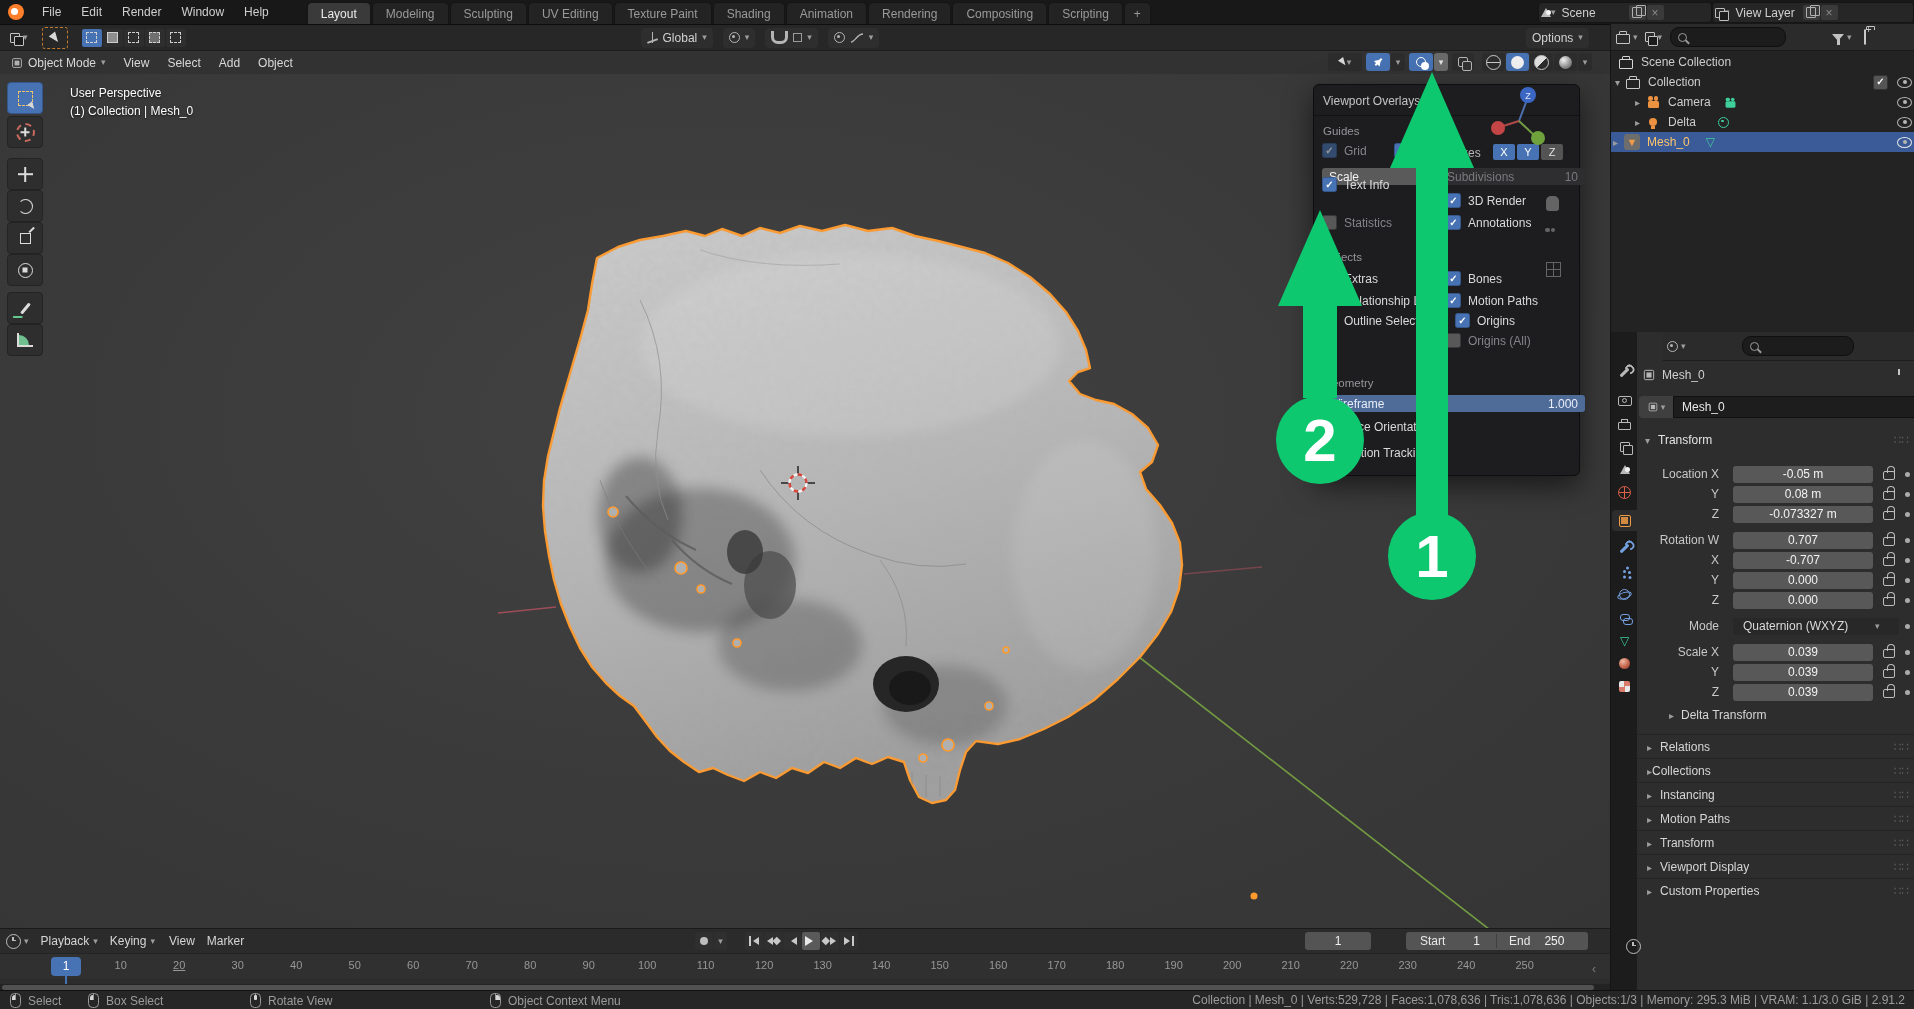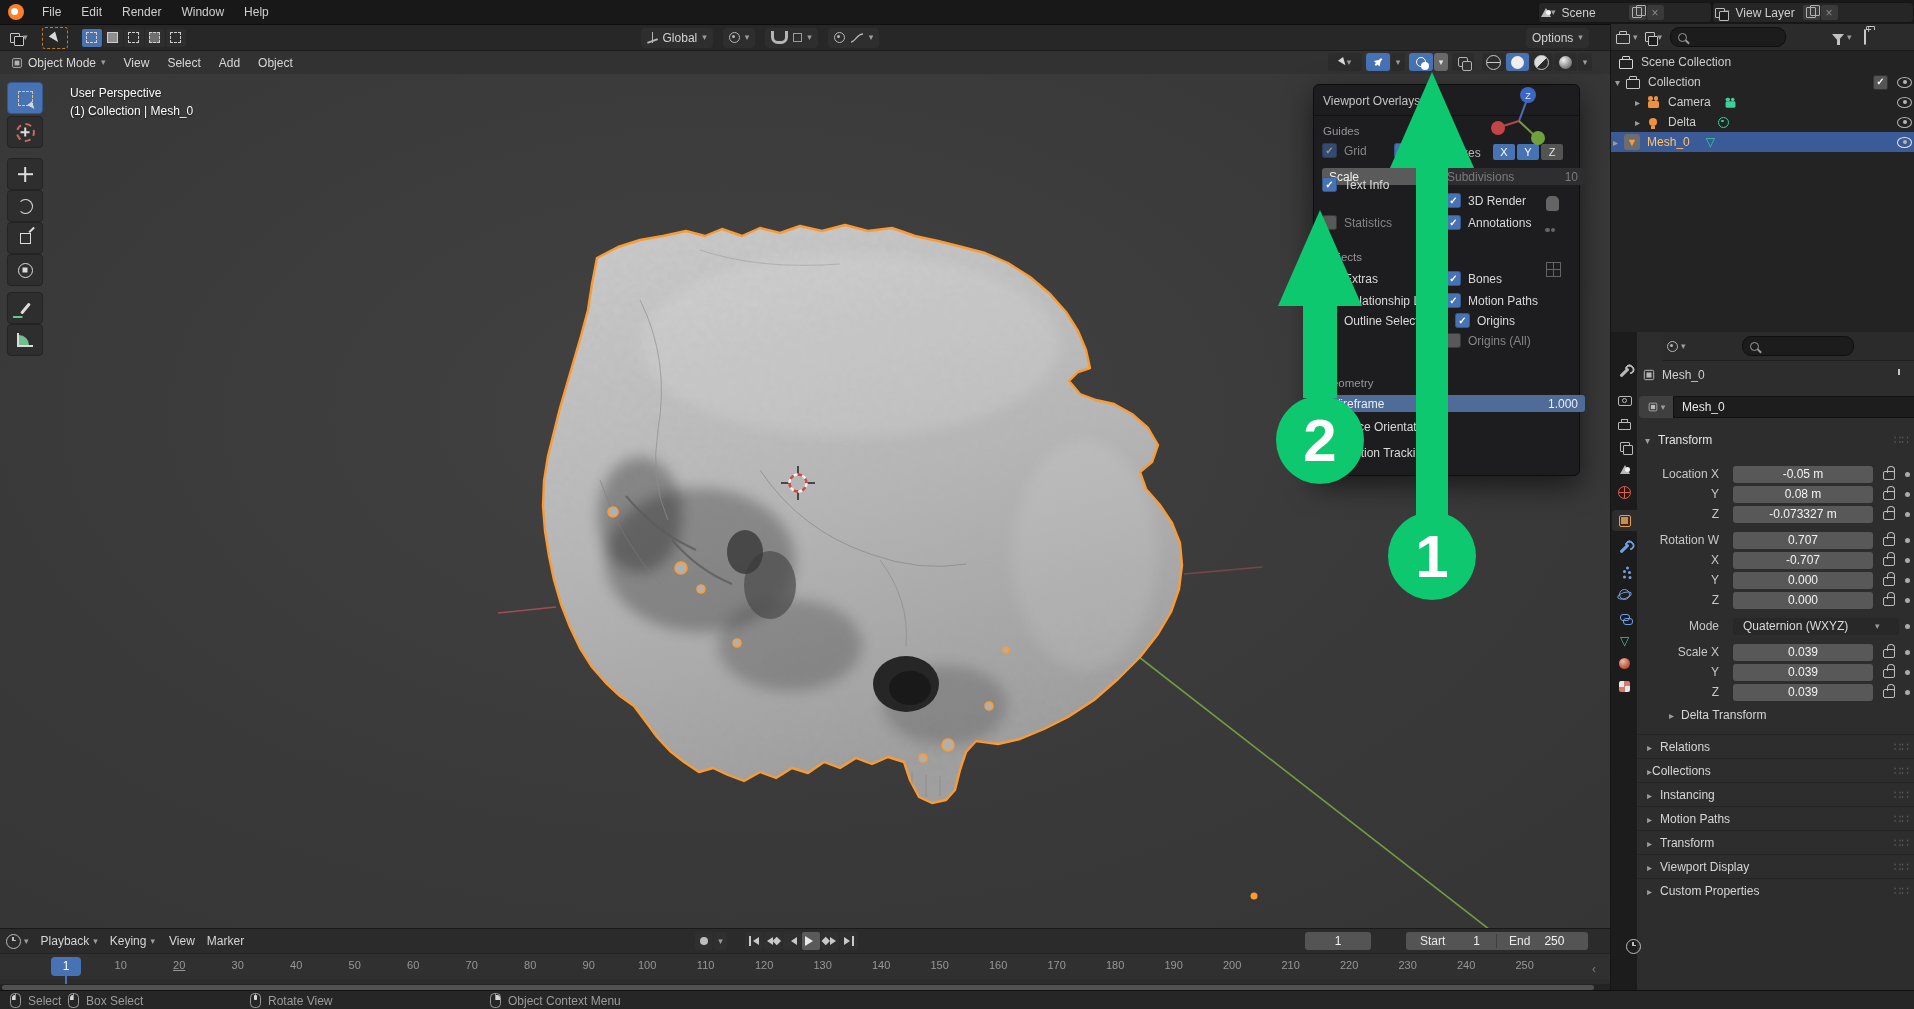--- a/index.html
+++ b/index.html
@@ -177,20 +177,33 @@
 
 <div id="app">
 
   <div class="abs topbar">
     <span class="logo"></span>
     <span class="menu-item">File</span>
     <span class="menu-item">Edit</span>
     <span class="menu-item">Render</span>
     <span class="menu-item">Window</span>
     <span class="menu-item">Help</span>
+    <div class="tabs">
+      <span class="tab active">Layout</span>
+      <span class="tab">Modeling</span>
+      <span class="tab">Sculpting</span>
+      <span class="tab">UV Editing</span>
+      <span class="tab">Texture Paint</span>
+      <span class="tab">Shading</span>
+      <span class="tab">Animation</span>
+      <span class="tab">Rendering</span>
+      <span class="tab">Compositing</span>
+      <span class="tab">Scripting</span>
+      <span class="tab plus">+</span>
+    </div>
     <div class="abs idgroup" style="left:1538px;top:2px;width:168px">
       <span class="g-scene" style="color:#bdbdbd"></span>
       <span class="chev"></span>
       <span class="txt">Scene</span>
       <span class="mini-btn">
           <span class="copyico"></span>
         </span>
       <span class="mini-btn" style="color:#8a8a8a">×</span>
     </div>
     <div class="abs idgroup" style="left:1712px;top:2px;width:196px">
@@ -841,32 +854,33 @@
     <div class="tl-scroll">
         <span class="tl-thumb"></span>
       </div>
   </div>
 
   <div class="abs statusbar">
     <div class="sb-item" style="left:10px">
       <span class="mouse l"></span>
       <span>Select</span>
     </div>
-    <div class="sb-item" style="left:68px">
+    <div class="sb-item" style="left:88px">
       <span class="mouse l"></span>
       <span>Box Select</span>
     </div>
     <div class="sb-item" style="left:250px">
       <span class="mouse m"></span>
       <span>Rotate View</span>
     </div>
     <div class="sb-item" style="left:490px">
       <span class="mouse r"></span>
       <span>Object Context Menu</span>
     </div>
+    <span class="abs" style="right:9px;top:0;line-height:19px">Collection | Mesh_0 | Verts:529,728 | Faces:1,078,636 | Tris:1,078,636 | Objects:1/3 | Memory: 295.3 MiB | VRAM: 1.1/3.0 GiB | 2.91.2</span>
   </div>
 
   <svg class="abs arrows" viewBox="0 0 1914 1009">
     <g fill="#0dc86f">
       <polygon points="1432,72 1474,168 1448,168 1448,516 1416,516 1416,168 1390,168"></polygon>
       <circle cx="1432" cy="556" r="44"></circle>
       <polygon points="1320,210 1362,306 1337,306 1337,398 1303,398 1303,306 1278,306"></polygon>
       <circle cx="1320" cy="440" r="44"></circle>
     </g>
     <text x="1432" y="577" text-anchor="middle" font-size="60" font-weight="bold" fill="#ffffff" font-family="Liberation Sans, sans-serif">1</text>

